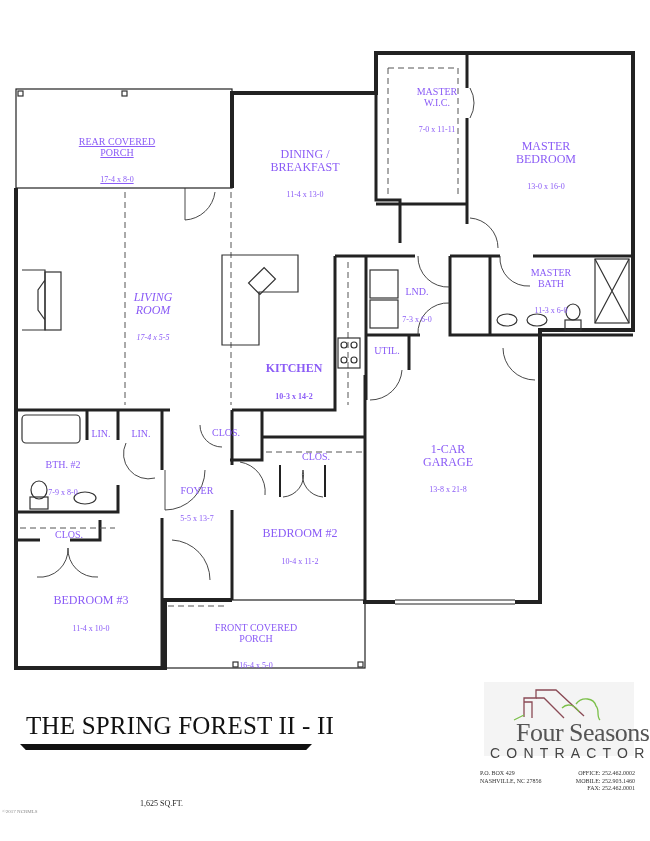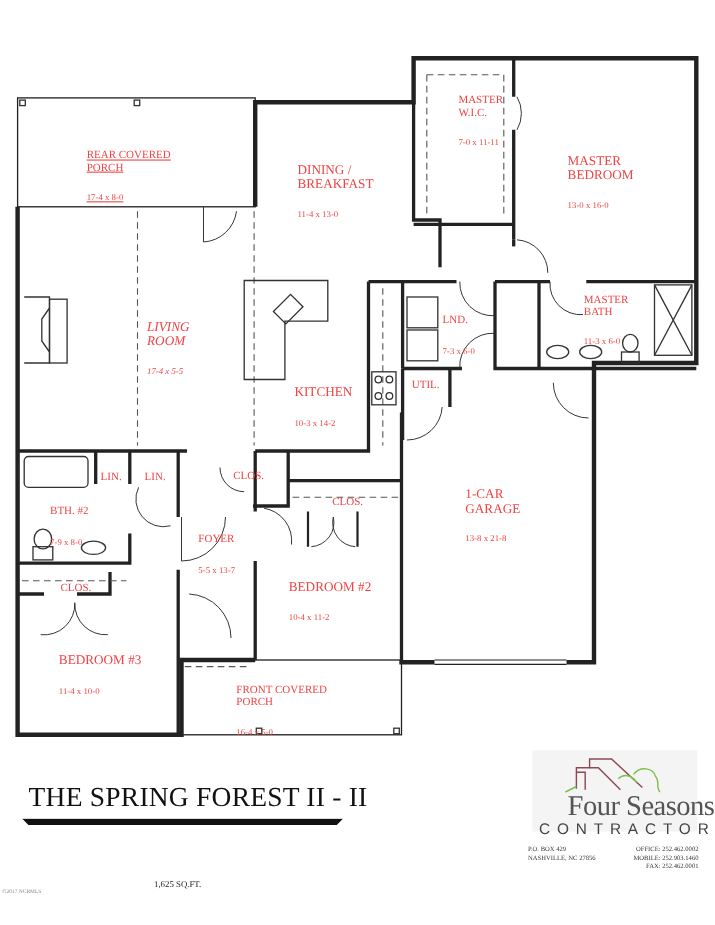--- a/index.html
+++ b/index.html
@@ -1,18 +1,18 @@
 <!DOCTYPE html>
 <html><head>
 <meta charset="utf-8">
 <style>
   html, body { margin:0; padding:0; background:#ffffff; }
   body { width:650px; height:841px; position:relative; overflow:hidden; font-family:"Liberation Serif", "DejaVu Serif", serif; color:#1a1a1a; }
   #plan { position:absolute; left:0; top:0; }
-  .lbl { position:absolute; text-align:left; line-height:1.05; color:#ef4444; white-space:nowrap; transform:translateX(-50%); }
+  .lbl { position:absolute; text-align:center; line-height:1.05; color:#8b5cf6; white-space:nowrap; transform:translateX(-50%); }
   .lbl .name { display:block; }
   .lbl .dim { display:block; font-size:8px; margin-top:18px; }
   .sz-m .name { font-size:12px; }
   .sz-s .name { font-size:10px; }
   .title { position:absolute; left:26px; top:712px; font-size:25px; letter-spacing:0.2px; color:#111; }
   .title-bar { position:absolute; left:20px; top:744px; width:292px; height:6px; background:#111; clip-path:polygon(0 0,100% 0,98% 100%,2% 100%); }
   .sqft { position:absolute; left:140px; top:757px; font-size:8px; color:#222;margin-top:42px; }
   .copy { position:absolute; left:2px; top:809px; font-size:5px; color:#888; }
   .logo-box { position:absolute; left:484px; top:682px; width:150px; height:74px; background:#f4f4f4; }
   .logo-word { position:absolute; left:516px; top:718px; font-size:26px; color:#555; letter-spacing:-0.5px; font-family:"Liberation Serif", serif; }
@@ -151,21 +151,21 @@
 <div class="lbl sz-m" style="left:546px;top:140px;">
   <span class="name">MASTER</span>
     <span class="name">BEDROOM</span>
     <span class="dim">13-0 x 16-0</span>
 </div>
 <div class="lbl sz-m" style="left:153px;top:291px;font-style:italic;">
   <span class="name">LIVING</span>
     <span class="name">ROOM</span>
     <span class="dim">17-4 x 5-5</span>
 </div>
-<div class="lbl sz-m" style="left:294px;top:350px;">
+<div class="lbl sz-m" style="left:294px;top:362px;font-weight:bold;">
   <span class="name">KITCHEN</span>
     <span class="dim">10-3 x 14-2</span>
 </div>
 <div class="lbl sz-s" style="left:417px;top:287px;">
   <span class="name">LND.</span>
     <span class="dim">7-3 x 6-0</span>
 </div>
 <div class="lbl sz-s" style="left:551px;top:268px;">
   <span class="name">MASTER</span>
     <span class="name">BATH</span>

